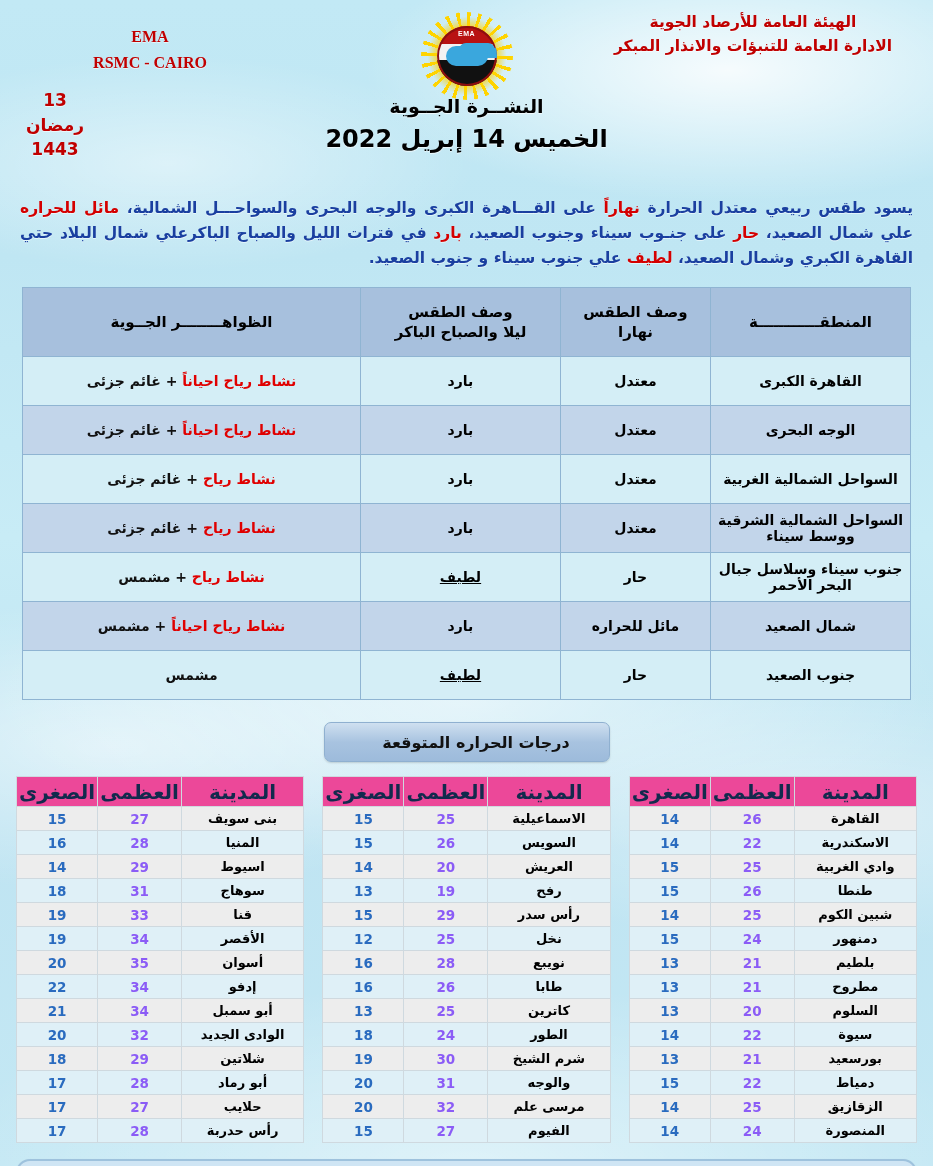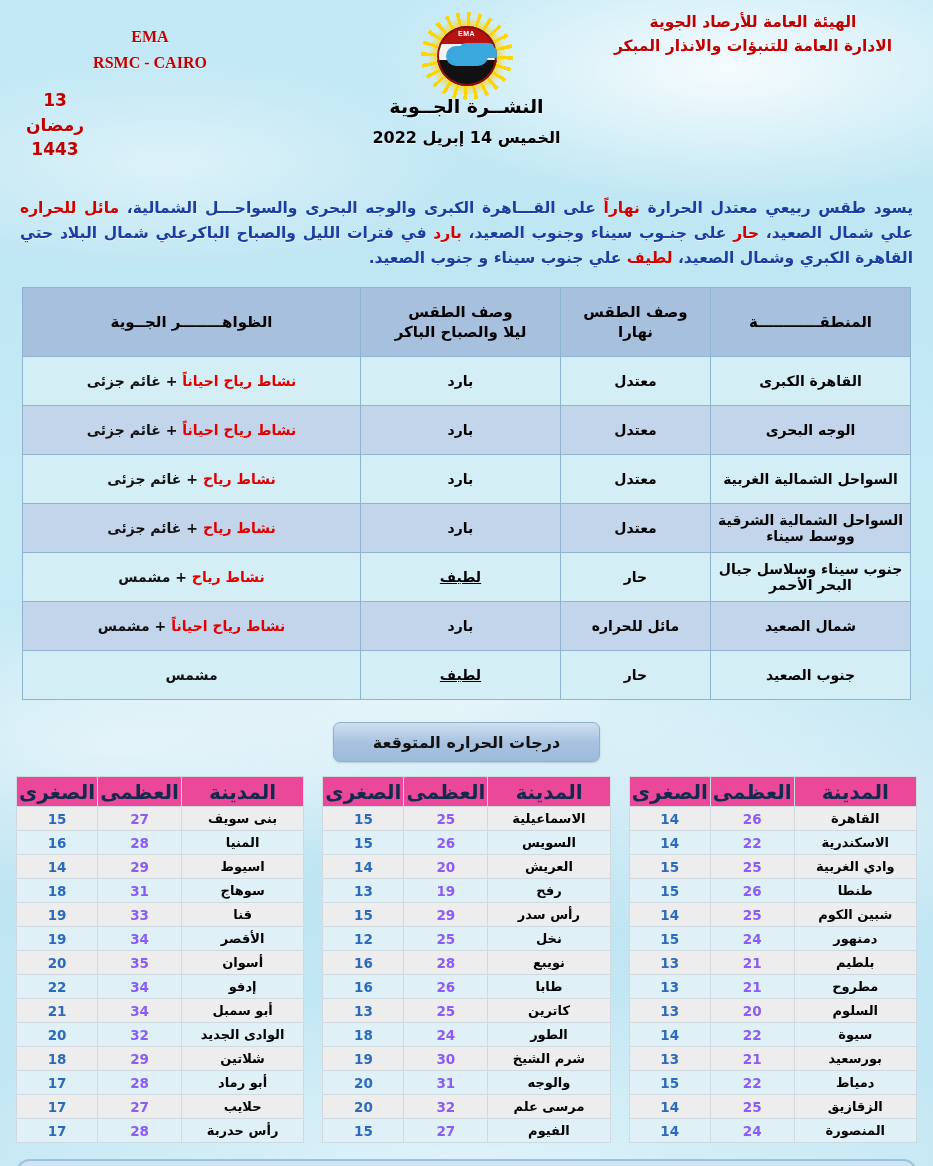--- a/index.html
+++ b/index.html
@@ -70,21 +70,21 @@
     color:#1b2a6b;font-size:17px;font-weight:bold;line-height:1.05;
     font-family:"DejaVu Sans",sans-serif;}
   .ram-date{position:absolute;top:88px;left:22px;width:66px;text-align:center;
     color:#c00000;font-weight:bold;font-size:17px;line-height:1.45;
     text-shadow:0 1px 0 rgba(255,255,255,.6);}
 
   .bulletin{position:absolute;top:92px;left:50%;transform:translateX(-50%);
     width:340px;text-align:center;color:#000;font-weight:bold;line-height:1.5;
     text-shadow:0 1px 1px rgba(255,255,255,.7);}
   .bulletin .t1{font-size:19px;letter-spacing:1px;}
-  .bulletin .t2{font-size:16px;margin-top:5px;}
+  .bulletin .t2{font-size:24px;}
 
   
   .summary{margin:16px 16px;text-align:justify;direction:rtl;
     color:#1a3fa0;font-weight:bold;font-size:15.5px;line-height:1.62;
     text-shadow:0 1px 0 rgba(255,255,255,.55);padding:0 4px;}
   .summary .rd{color:#d40000;}
   .summary .bl{color:#1a3fa0;}
 
   
   .mtable{margin:16px 22px 0 22px;border:1px solid #7ea6c8;border-collapse:collapse;
@@ -100,21 +100,21 @@
   .mtable tbody tr:nth-child(even) td{background:#c2d5ea;}
   .mtable tbody td{height:34px;}
   .phen .rd{color:#e00000;}
   .phen .bk{color:#111;}
   .under{text-decoration:underline;}
 
   
   .tbanner{margin:22px auto 0 auto;width:265px;height:38px;border-radius:7px;
     background:linear-gradient(180deg,#cfe0f0 0%,#a8c3e0 50%,#9dbbdb 100%);
     border:1px solid #8fb0d0;display:flex;align-items:center;justify-content:center;
-    font-weight:bold;font-size:16px;color:#111;box-shadow:0 1px 2px rgba(0,0,0,.15);}
+    font-weight:bold;font-size:16px;color:#111;box-shadow:0 1px 2px rgba(0,0,0,.15);padding-left:19px;}
 
   
   .temps{display:flex;justify-content:space-between;margin:14px 16px 0 16px;gap:18px;}
   .ttable{flex:1;border-collapse:collapse;border:1px solid #9ec0da;background:#fff;}
   .ttable th,.ttable td{border:1px solid #cfd9df;text-align:center;font-weight:bold;font-size:13.5px;
     padding:1.5px 2px;height:20px;}
   .ttable thead th{background:#ec4899;color:#122a4d;font-size:20px;height:26px;}
   .ttable tbody tr:nth-child(odd) td{background:#ededed;}
   .ttable tbody tr:nth-child(even) td{background:#dff0f7;}
   .ttable td.city{color:#000;text-align:center;font-size:13px;}

